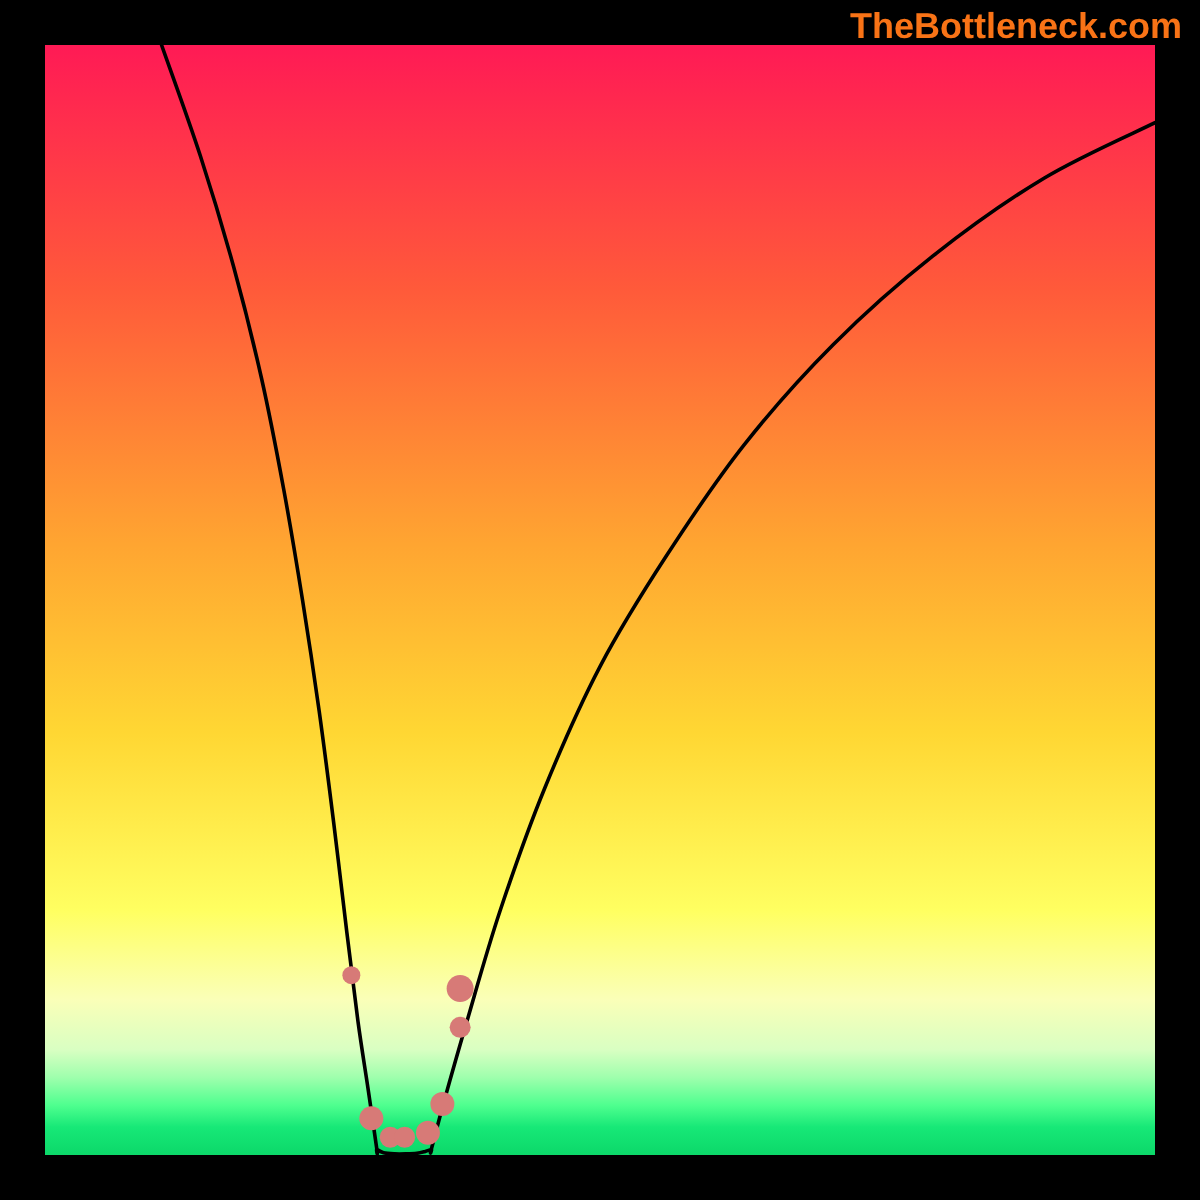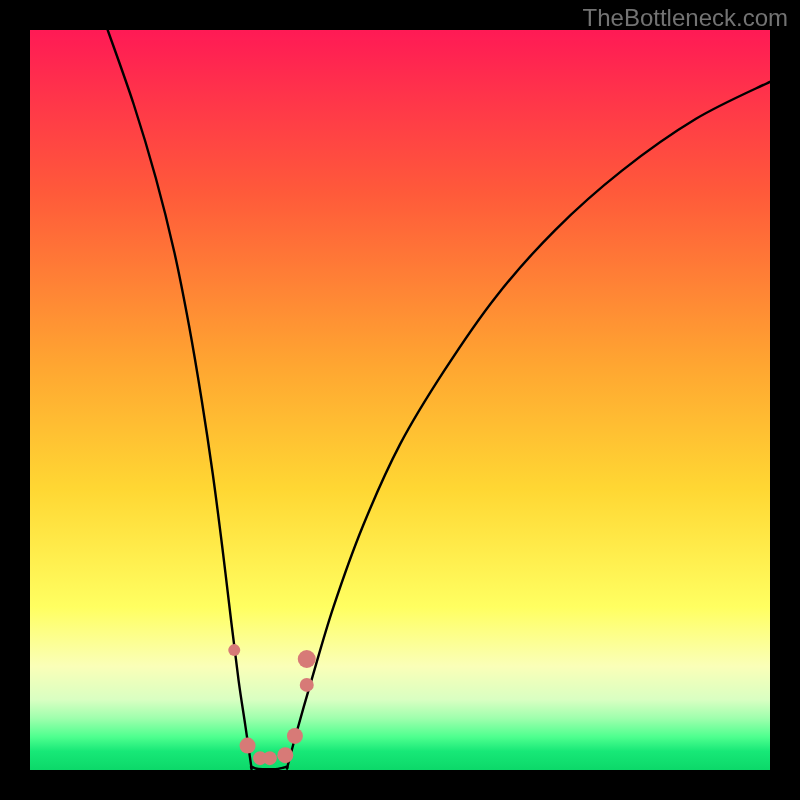--- a/index.html
+++ b/index.html
@@ -14,23 +14,23 @@
   .frame {
     position: relative;
     width: 800px;
     height: 800px;
     background: #000;
   }
   .watermark {
     position: absolute;
     top: 4px;
     right: 12px;
-    color: #737373;
+    color: #f97316;
     font-size: 24px;
-    font-weight: normal;
+    font-weight: bold;
     z-index: 10;
   }
   .plot-area {
     position: absolute;
     left: 30px;
     top: 30px;
     width: 740px;
     height: 740px;
     overflow: hidden;
   }

